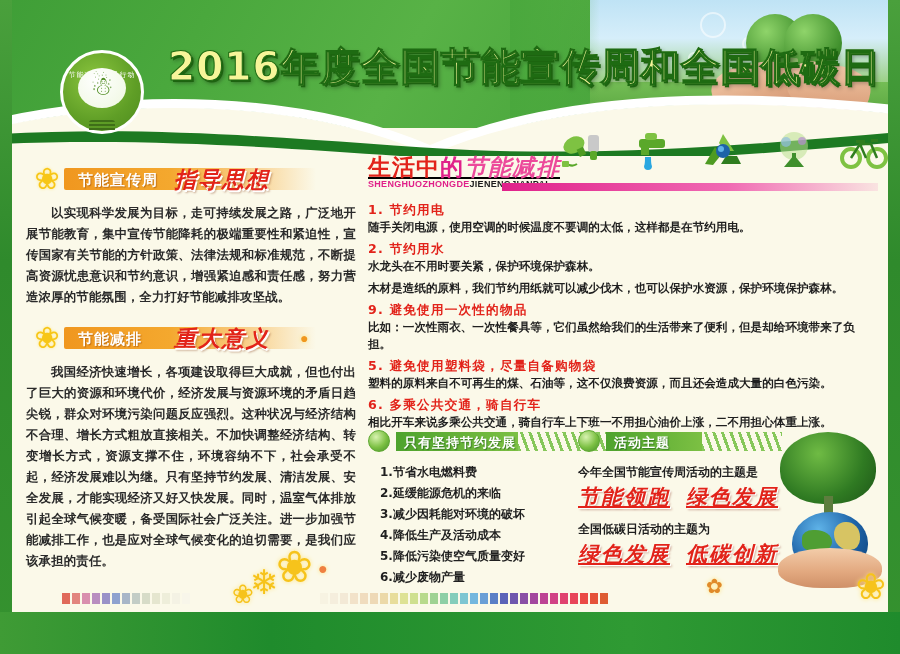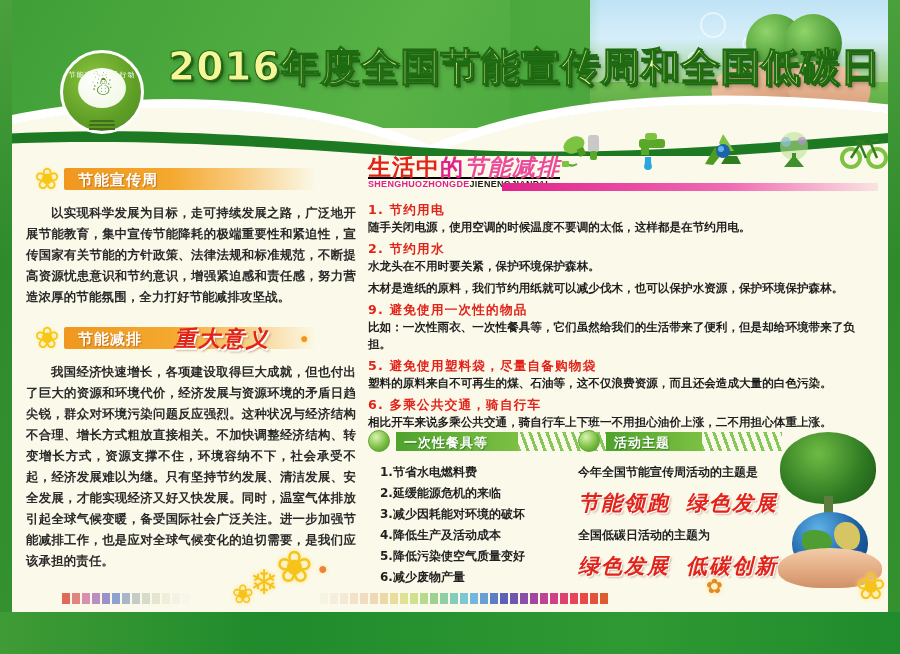--- a/index.html
+++ b/index.html
@@ -222,23 +222,24 @@
     font-family:"DejaVu Sans","Liberation Sans",sans-serif;
   }
 
   .theme-block{ position:absolute; left:210px; top:0; width:300px; }
   .theme-block .lead{
     font-size:12px; color:#1f1f1f; font-weight:bold; margin-top:10px;
     font-family:"DejaVu Sans","Liberation Sans",sans-serif;
   }
   .theme-block .slogan{
     font-size:21px; font-weight:bold; font-style:italic; color:#e2231a;
-    letter-spacing:2px; margin:8px 0 4px 0; white-space:nowrap;
+    letter-spacing:2px; margin:2px 0 4px 0; white-space:nowrap;
     text-shadow:1px 1px 0 #ffffff, 2px 2px 2px rgba(120,20,0,.3);
     font-family:"DejaVu Sans","Liberation Sans",sans-serif;
+    text-decoration:underline;
   }
   .theme-block .slogan .sp{ display:inline-block; width:16px; }
 
   
   .globe-art{ position:absolute; right:-6px; top:4px; width:120px; height:155px; z-index:14;}
   .globe-art .canopy{
     position:absolute; left:16px; top:0; width:96px; height:72px; border-radius:50% 50% 45% 45%;
     background:radial-gradient(circle at 40% 30%,#6fbb44,#2f7a22 60%,#1d5417);
   }
   .globe-art .trunk{
@@ -315,20 +316,21 @@
   </div>
 
   <div class="main-title">2016年度全国节能宣传周和全国低碳日</div>
 
   <div class="col-left">
 
     <div class="sec-head">
       <div class="bar"></div>
       <div class="flower">❀</div>
       <div class="t1">节能宣传周</div>
+      <div class="t2">指导思想</div>
     </div>
     <div class="body-text">以实现科学发展为目标，走可持续发展之路，广泛地开展节能教育，集中宣传节能降耗的极端重要性和紧迫性，宣传国家有关节能的方针政策、法律法规和标准规范，不断提高资源忧患意识和节约意识，增强紧迫感和责任感，努力营造浓厚的节能氛围，全力打好节能减排攻坚战。</div>
 
     <div class="sec-head" style="margin-top:14px;">
       <div class="bar"></div>
       <div class="flower">❀</div>
       <div class="t1">节能减排</div>
       <div class="t2">重大意义</div>
     </div>
     <div class="body-text p2">我国经济快速增长，各项建设取得巨大成就，但也付出了巨大的资源和环境代价，经济发展与资源环境的矛盾日趋尖锐，群众对环境污染问题反应强烈。这种状况与经济结构不合理、增长方式粗放直接相关。不加快调整经济结构、转变增长方式，资源支撑不住，环境容纳不下，社会承受不起，经济发展难以为继。只有坚持节约发展、清洁发展、安全发展，才能实现经济又好又快发展。同时，温室气体排放引起全球气候变暖，备受国际社会广泛关注。进一步加强节能减排工作，也是应对全球气候变化的迫切需要，是我们应该承担的责任。</div>
@@ -420,21 +422,21 @@
       </div>
     </div>
   </div>
 
   <div class="panels">
 
     <div class="panel-head">
       <div class="dot"></div>
       <div class="gbar"></div>
       <div class="stripes"></div>
-      <div class="ptxt">一次性餐具等</div>
+      <div class="ptxt">只有坚持节约发展</div>
     </div>
 
     <ul class="benefit-list">
       <li>1.节省水电燃料费</li>
       <li>2.延缓能源危机的来临</li>
       <li>3.减少因耗能对环境的破坏</li>
       <li>4.降低生产及活动成本</li>
       <li>5.降低污染使空气质量变好</li>
       <li>6.减少废物产量</li>
     </ul>

